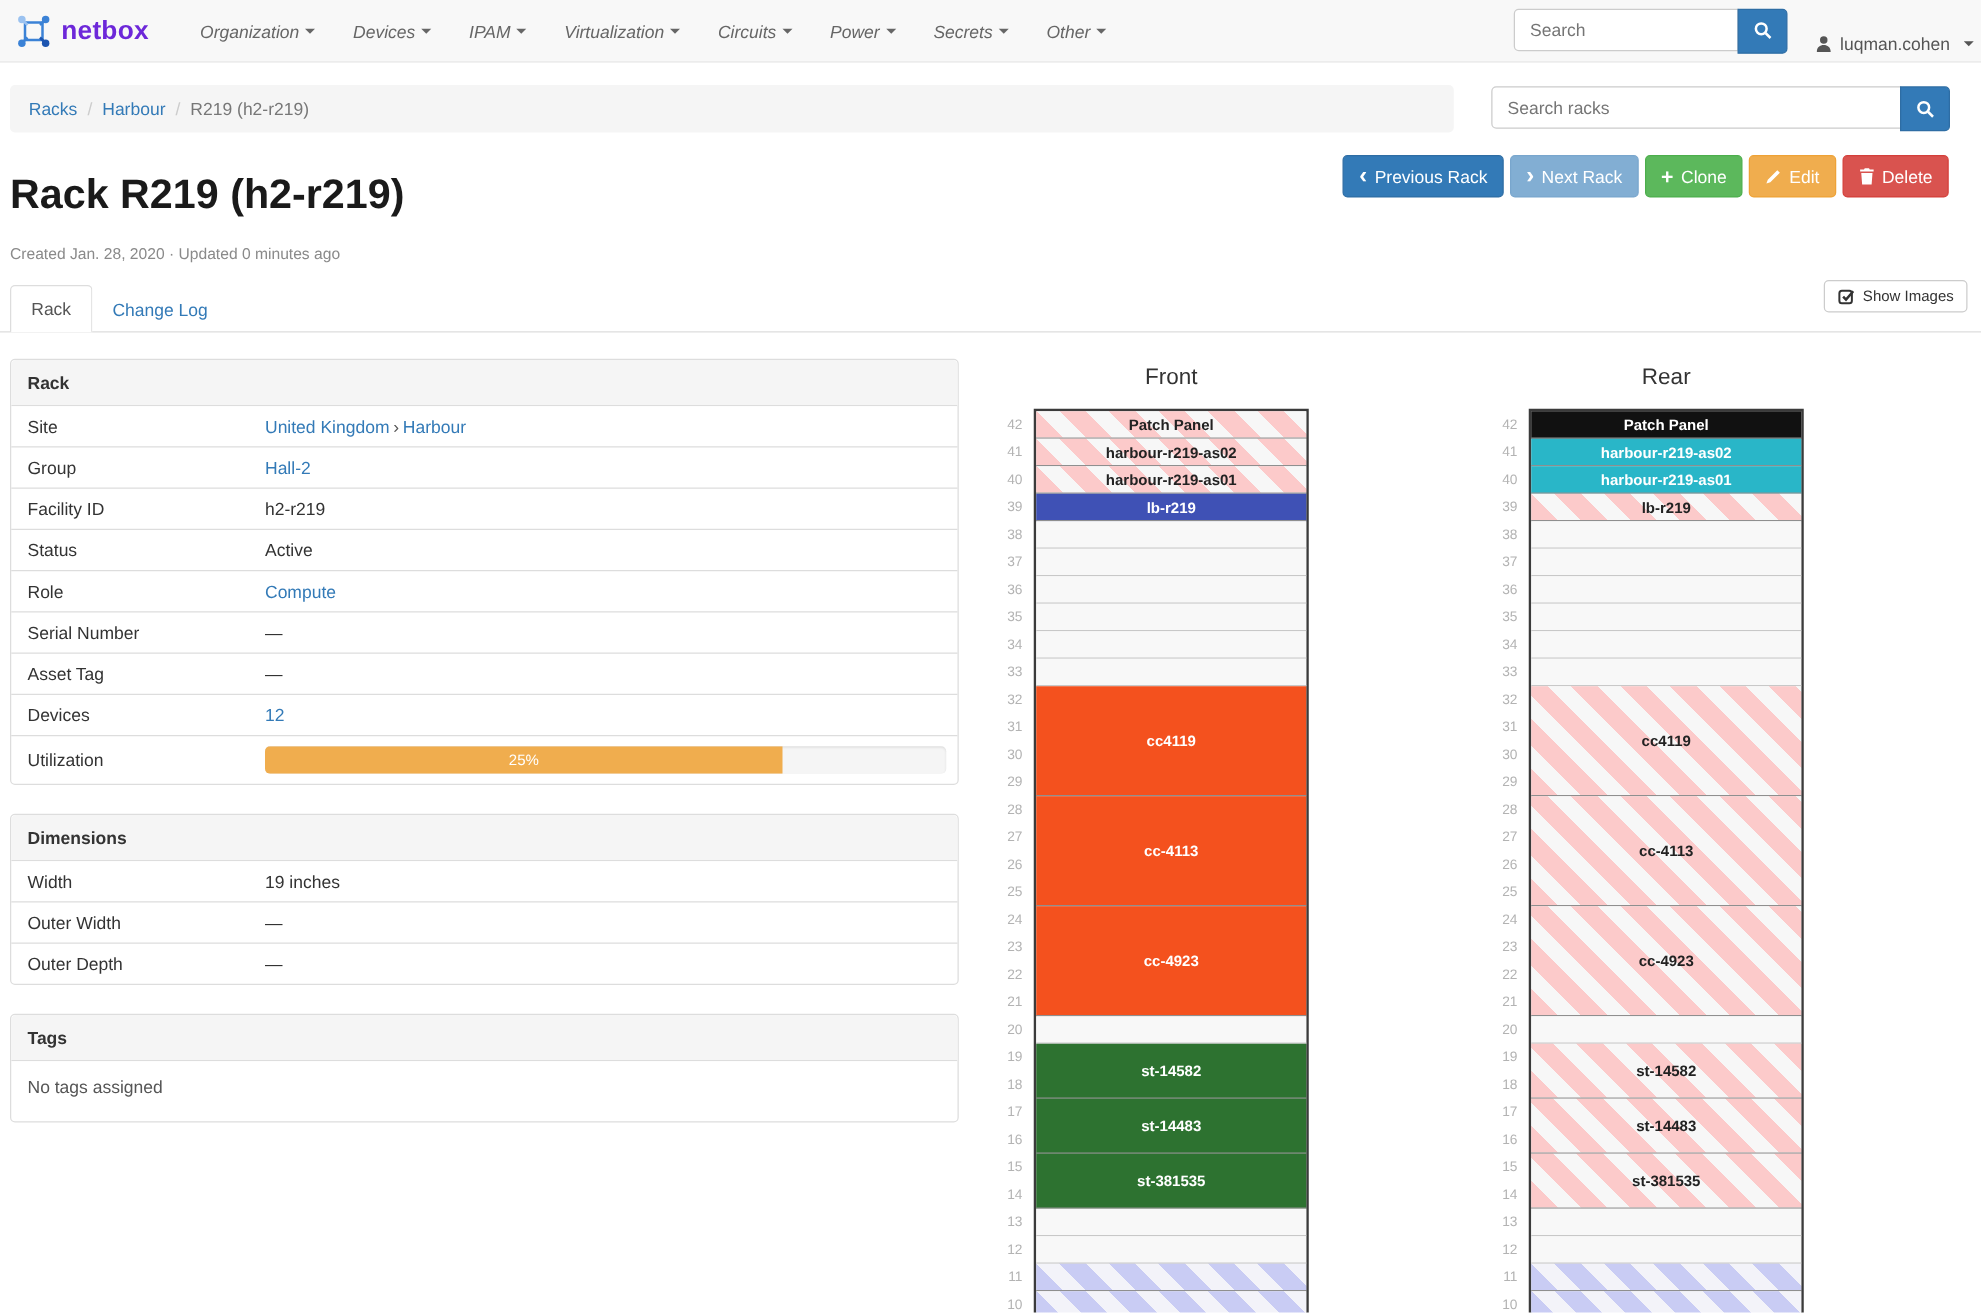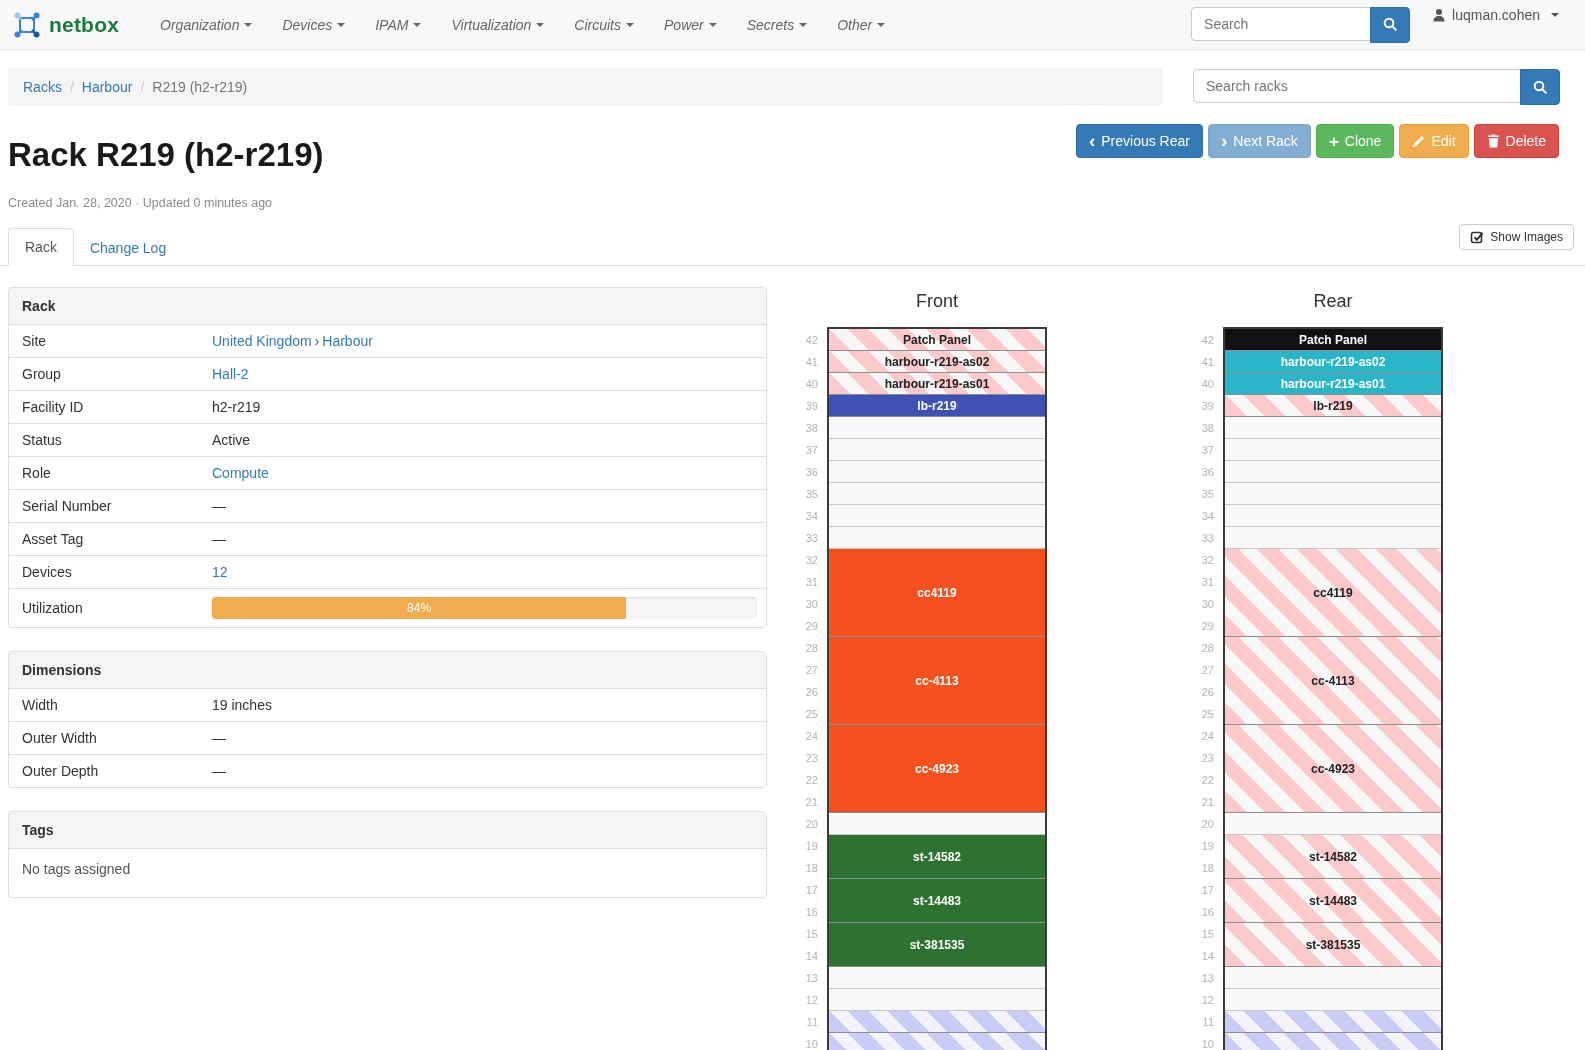--- a/index.html
+++ b/index.html
@@ -5,25 +5,25 @@
   html,body{margin:0;padding:0;}
   body{
     width:1585px;height:1050px;overflow:hidden;position:relative;
     background:#fff;color:#333;
     font-family:"Liberation Sans","DejaVu Sans",sans-serif;font-size:14px;
   }
   a{color:#337ab7;text-decoration:none;}
   
   .navbar{position:absolute;top:0;left:0;width:100%;height:50px;background:#f8f8f8;border-bottom:1px solid #e7e7e7;display:flex;align-items:center;box-sizing:border-box;}
   .brand{display:flex;align-items:center;gap:7px;padding:0 10px 0 12px;cursor:pointer;}
-  .brand-text{font-size:21px;font-weight:bold;color:#15803d;letter-spacing:.2px;}
+  .brand-text{font-size:21px;font-weight:bold;color:#6d28d9;letter-spacing:.2px;}
   .nav-items{display:flex;align-items:center;height:50px;margin-left:16px;font-style:italic;}
   .nav-item{color:#666;padding:0 15px;height:50px;display:flex;align-items:center;cursor:pointer;white-space:nowrap;}
   .caret{display:inline-block;width:0;height:0;margin-left:5px;border-left:4px solid transparent;border-right:4px solid transparent;border-top:4px solid currentColor;}
-  .nav-right{margin-left:auto;display:flex;align-items:flex-start;gap:22px;padding-right:26px;}
+  .nav-right{margin-left:auto;display:flex;align-items:flex-end;gap:22px;padding-right:6px;}
   .search-group{display:flex;}
   .search-input{height:34px;box-sizing:border-box;border:1px solid #ccc;border-radius:4px 0 0 4px;padding:0 12px;font-size:14px;width:180px;outline:none;color:#555;font-family:inherit;}
   .search-btn{height:34px;width:38px;background:#337ab7;border:1px solid #2e6da4;border-radius:0 4px 4px 0;display:flex;align-items:center;justify-content:center;cursor:pointer;margin-left:-1px;}
   .user-menu{display:flex;align-items:center;gap:6px;color:#555;cursor:pointer;}
   
   .breadcrumb{position:absolute;left:8px;top:68px;width:1155px;height:38px;box-sizing:border-box;background:#f5f5f5;border-radius:4px;display:flex;align-items:center;padding:0 15px;}
   .breadcrumb .divider{color:#ccc;margin:0 8px;}
   .breadcrumb .current{color:#777;}
   .rack-search{position:absolute;left:1193px;top:69px;display:flex;}
   .rack-search .search-input{width:328px;border-radius:4px 0 0 4px;}
@@ -169,21 +169,21 @@
           <circle cx="6" cy="6" r="4.3" fill="none" stroke="#fff" stroke-width="2"></circle>
           <line x1="9.4" y1="9.4" x2="13.4" y2="13.4" stroke="#fff" stroke-width="2"></line>
         </svg>
     </span>
   </div>
 </div>
 
 <div class="actions">
   <div class="btn btn-prev">
     <span class="chev">‹</span>
-    <span>Previous Rear</span>
+    <span>Previous Rack</span>
   </div>
   <div class="btn btn-next">
     <span class="chev">›</span>
     <span>Next Rack</span>
   </div>
   <div class="btn btn-clone">
     <span class="plus">+</span>
     <span>Clone</span>
   </div>
   <div class="btn btn-edit">
@@ -256,21 +256,21 @@
       </tr>
       <tr>
         <th>Devices</th>
         <td><a>12</a></td>
       </tr>
       <tr>
         <th>Utilization</th>
         <td>
           <div class="progress">
             <div class="progress-fill" style="width: 76%; background: rgb(240, 173, 78);">
-                  <span>84%</span>
+                  <span>25%</span>
                 </div>
           </div>
         </td>
       </tr>
     </tbody>
       </table>
   </div>
 
   <div class="panel">
     <div class="panel-head">Dimensions</div>

